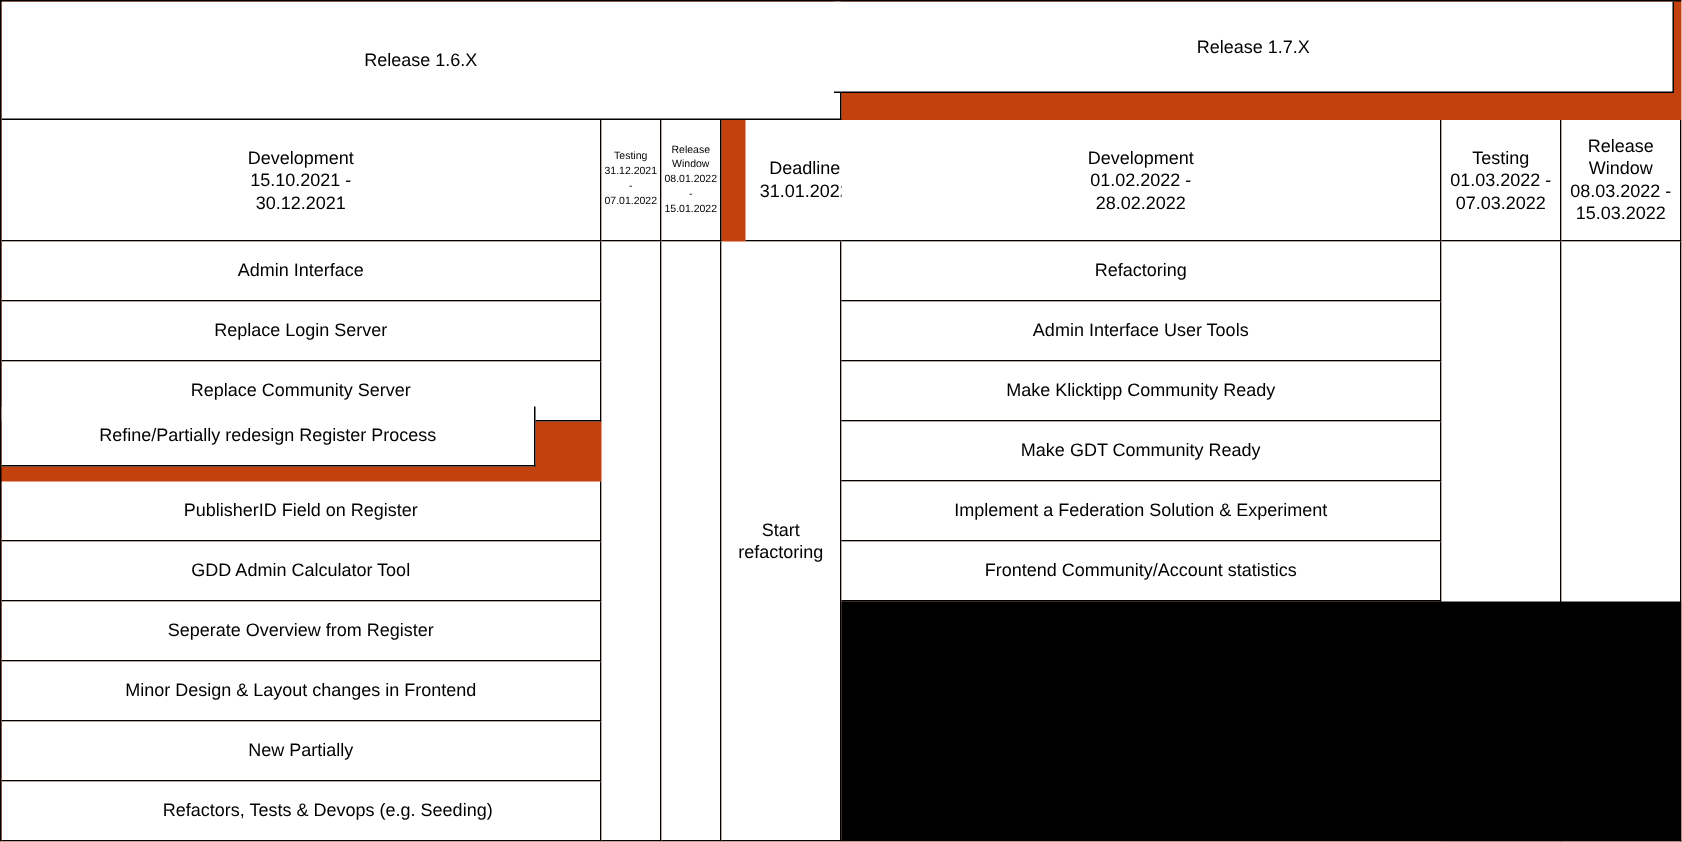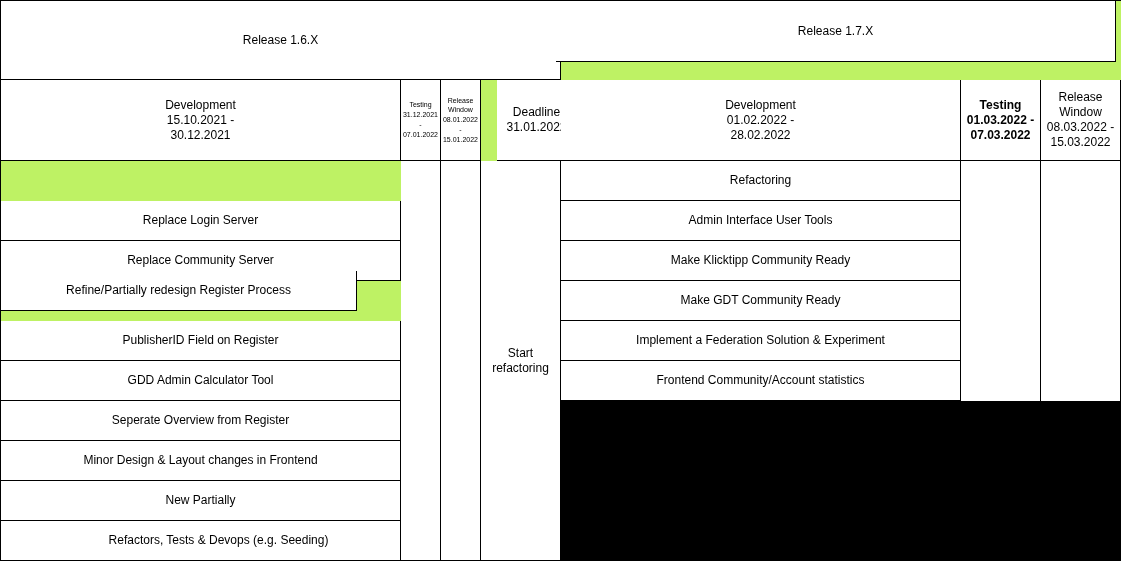--- a/index.html
+++ b/index.html
@@ -5,21 +5,21 @@
   html, body {
     margin: 0;
     padding: 0;
     background: #ffffff;
   }
   .canvas {
     position: relative;
     width: 1121px;
     height: 561px;
     box-sizing: border-box;
-    background: #bef264;
+    background: #c2410c;
     border-top: 1px solid #000000;
     border-left: 1px solid #000000;
     font-family: "Liberation Sans", sans-serif;
     color: #000000;
     overflow: hidden;
   }
   .cell {
     position: absolute;
     box-sizing: border-box;
     border-right: 1px solid #000000;
@@ -62,41 +62,42 @@
 
   <div class="cell tiny" style="left:440px; top:79px; width:40px; height:81px;">Release
 Window
 08.01.2022
 -
 15.01.2022</div>
 
   <div class="cell" style="left:496px; top:79px; width:80px; height:81px;">Deadline
 31.01.2022</div>
 
+  <div class="cell" style="left:0; top:160px; width:400px; height:40px;">Admin Interface</div>
   <div class="cell" style="left:0; top:200px; width:400px; height:40px;">Replace Login Server</div>
   <div class="cell" style="left:0; top:240px; width:400px; height:40px;">Replace Community Server</div>
   <div class="cell" style="left:0; top:270px; width:356px; height:40px;">Refine/Partially redesign Register Process</div>
   <div class="cell" style="left:0; top:320px; width:400px; height:40px;">PublisherID Field on Register</div>
   <div class="cell" style="left:0; top:360px; width:400px; height:40px;">GDD Admin Calculator Tool</div>
   <div class="cell" style="left:0; top:400px; width:400px; height:40px;">Seperate Overview from Register</div>
   <div class="cell" style="left:0; top:440px; width:400px; height:40px;">Minor Design &amp; Layout changes in Frontend</div>
   <div class="cell" style="left:0; top:480px; width:400px; height:40px;">New Partially</div>
   <div class="cell" style="left:0; top:520px; width:400px; height:40px;padding-left:36px;">Refactors, Tests &amp; Devops (e.g. Seeding)</div>
 
   <div class="cell" style="left:400px; top:160px; width:40px; height:400px;"></div>
   <div class="cell" style="left:440px; top:160px; width:40px; height:400px;"></div>
   <div class="cell" style="left:480px; top:160px; width:80px; height:400px;">Start refactoring</div>
 
   <div class="cell" style="left:555px; top:0; width:560px; height:61px;">Release 1.7.X</div>
 
   <div class="cell" style="left:560px; top:79px; width:400px; height:81px;">Development
 01.02.2022 -
 28.02.2022</div>
 
-  <div class="cell" style="left:960px; top:79px; width:80px; height:81px;font-weight:bold;">Testing
+  <div class="cell" style="left:960px; top:79px; width:80px; height:81px;">Testing
 01.03.2022 -
 07.03.2022</div>
 
   <div class="cell" style="left:1040px; top:79px; width:80px; height:81px;">Release
 Window
 08.03.2022 -
 15.03.2022</div>
 
   <div class="cell" style="left:560px; top:160px; width:400px; height:40px;">Refactoring</div>
   <div class="cell" style="left:560px; top:200px; width:400px; height:40px;">Admin Interface User Tools</div>

